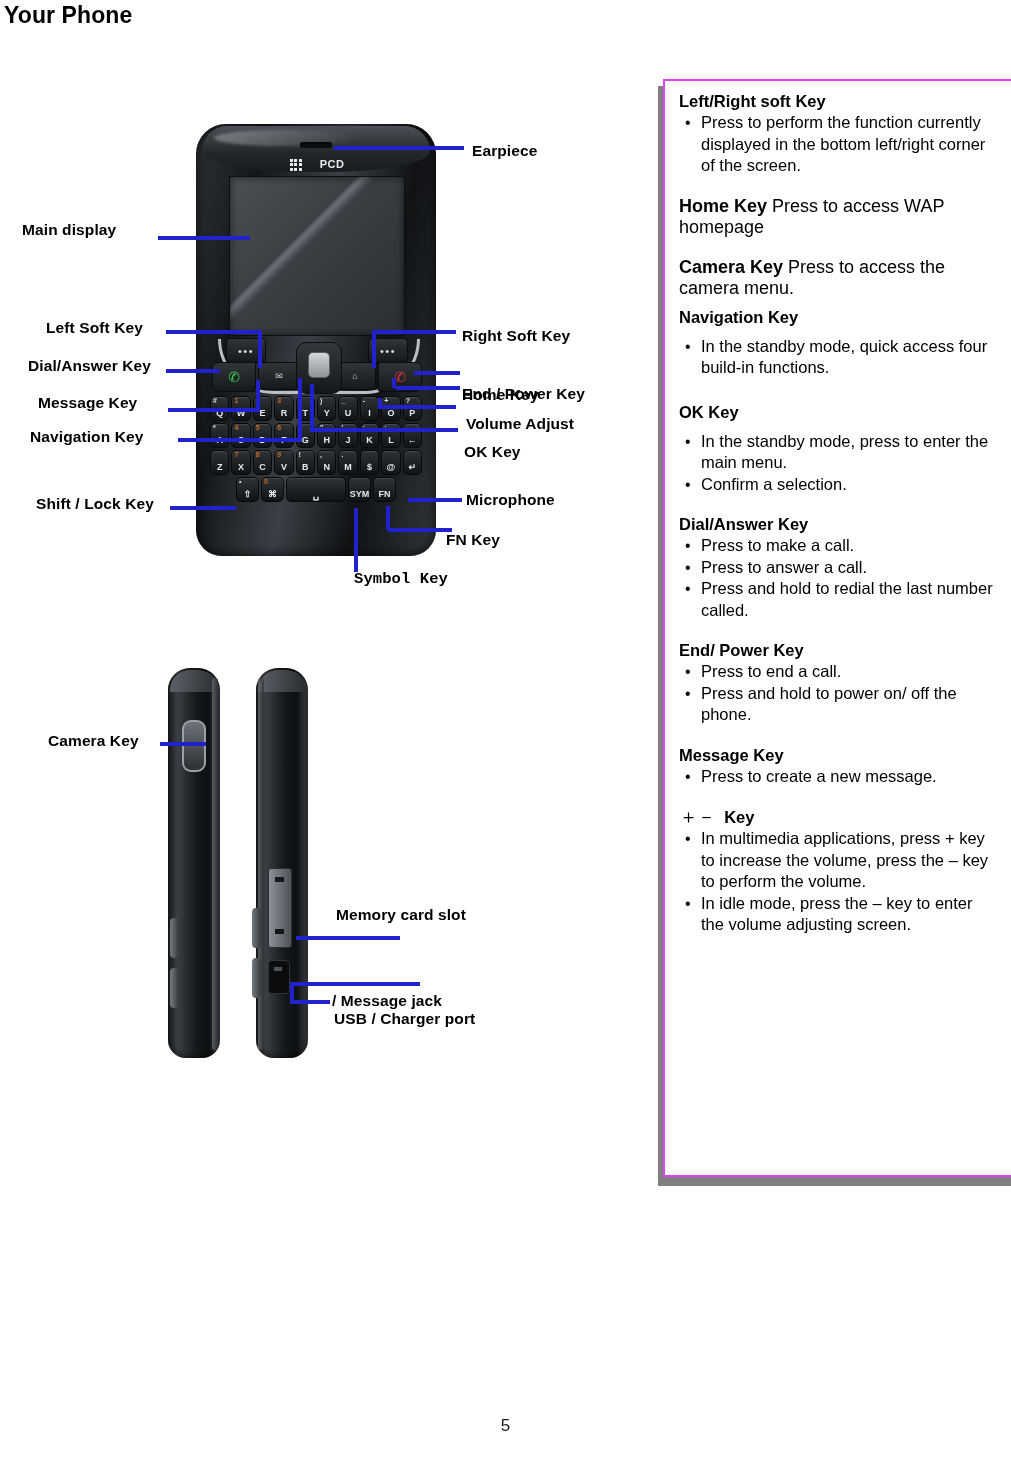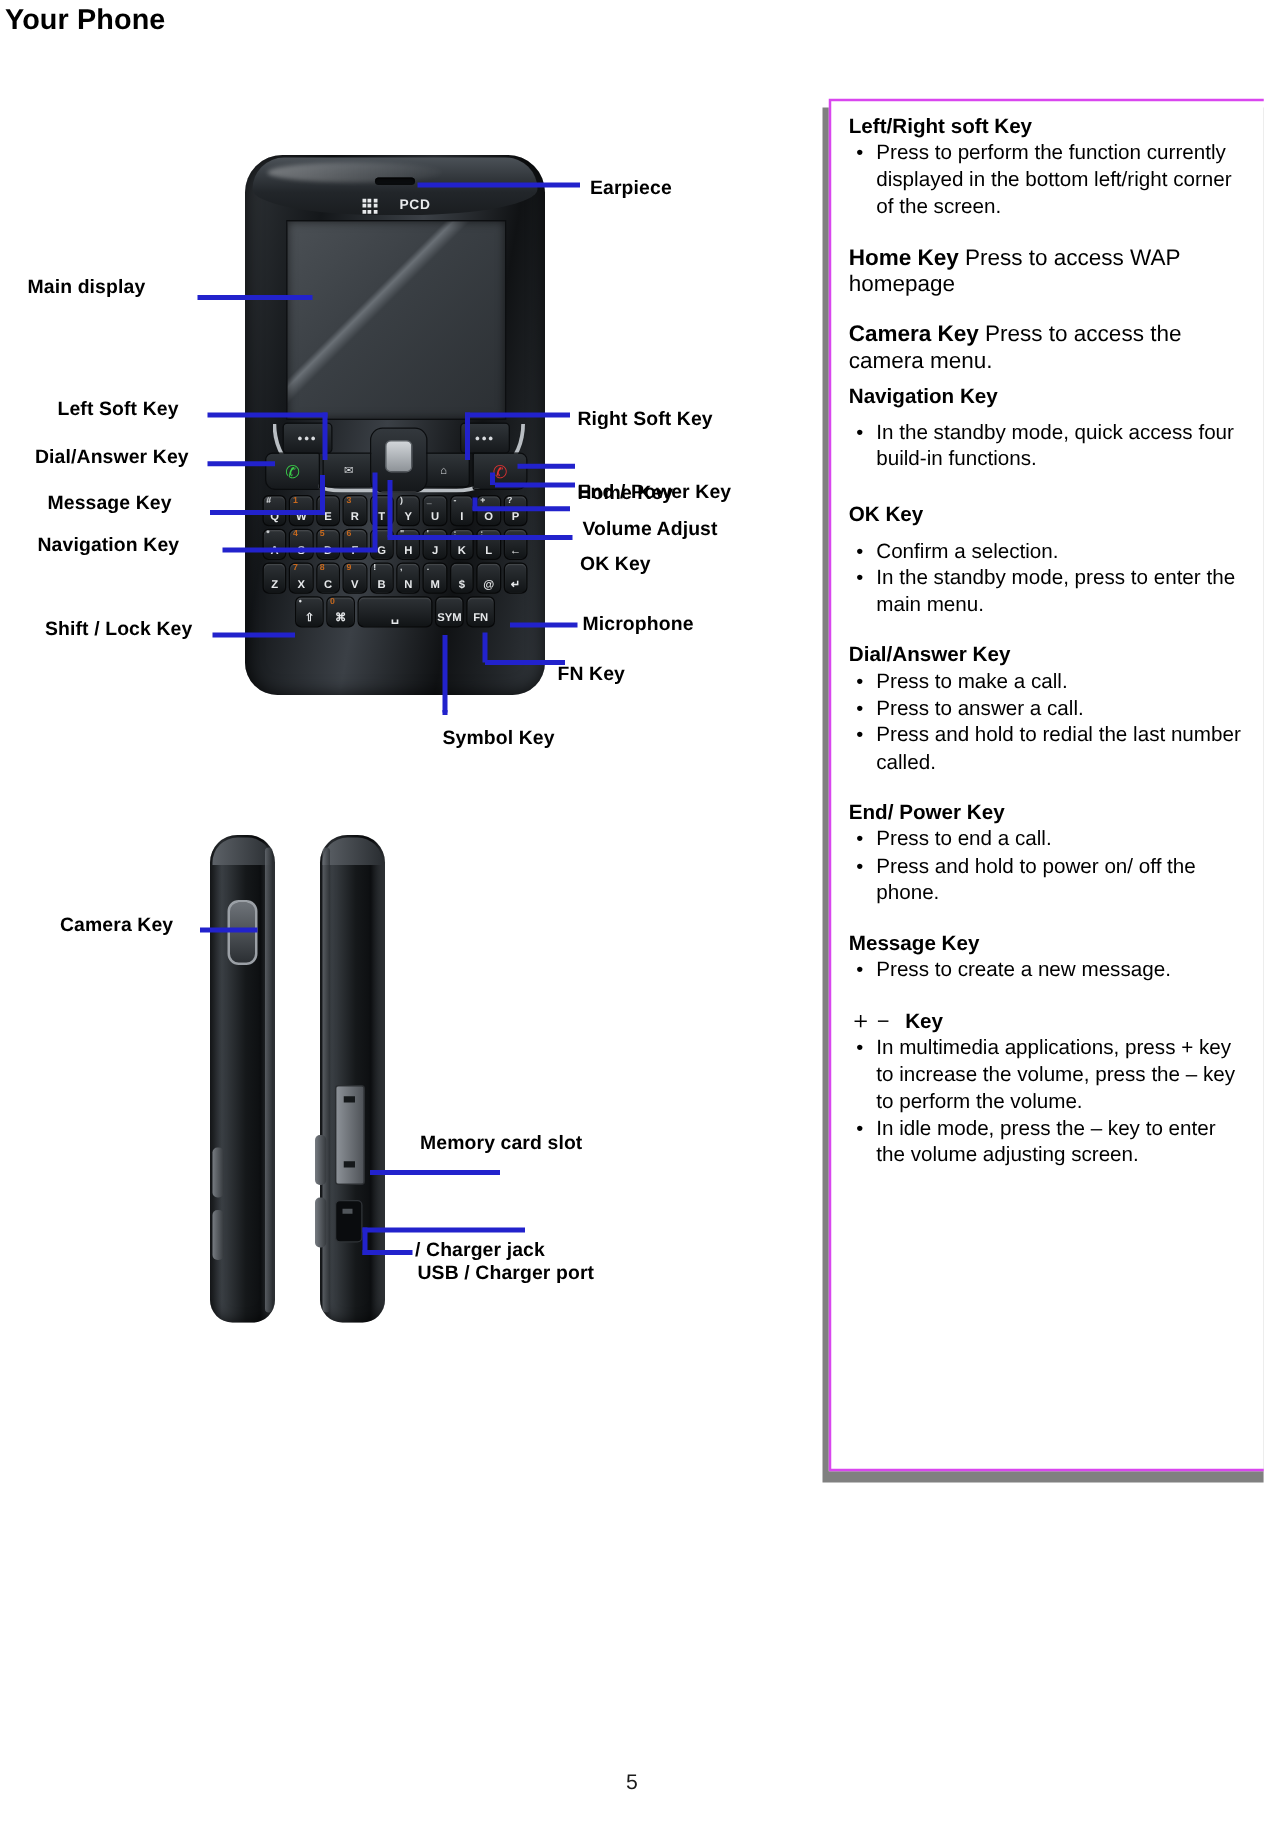--- a/index.html
+++ b/index.html
@@ -590,21 +590,21 @@
     <div class="callout" style="left:38px;  top:394px;">Message Key</div>
     <div class="callout" style="left:30px;  top:428px;">Navigation Key</div>
     <div class="callout" style="left:36px;  top:495px;">Shift / Lock Key</div>
     <div class="callout" style="left:462px; top:327px;">Right Soft Key</div>
     <div class="callout" style="left:462px; top:361px;margin-top:24px;">End / Power Key</div>
     <div class="callout" style="left:462px; top:386px;">Home Key</div>
     <div class="callout" style="left:466px; top:415px;">Volume Adjust</div>
     <div class="callout" style="left:464px; top:443px;">OK Key</div>
     <div class="callout" style="left:466px; top:491px;">Microphone</div>
     <div class="callout" style="left:446px; top:531px;">FN Key</div>
-    <div class="callout" style="left:354px; top:582px;">Symbol Key</div>
+    <div class="callout" style="left:354px; top:570px;font-family:Liberation Mono, monospace;">Symbol Key</div>
 
     <div class="phone-side side-left">
       <div class="side-chrome"></div>
       <div class="side-edge"></div>
       <div class="camera-key"></div>
       <div class="side-vol" style="top:250px;"></div>
       <div class="side-vol" style="top:300px;"></div>
     </div>
 
     <div class="phone-side side-right">
@@ -624,21 +624,21 @@
     <div class="lead lead-h" style="left:160px; top:742px; width:46px;"></div>
     <div class="lead lead-h" style="left:296px; top:936px; width:104px;"></div>
     <div class="lead lead-h" style="left:290px; top:982px; width:26px;"></div>
     <div class="lead lead-v" style="left:290px; top:982px; height:22px;"></div>
     <div class="lead lead-h" style="left:290px; top:1000px; width:40px;"></div>
     <div class="lead lead-h" style="left:316px; top:982px; width:104px;"></div>
 
     <div class="callout" style="left:48px;  top:732px;">Camera Key</div>
     <div class="callout" style="left:336px; top:906px;">Memory card slot</div>
     <div class="callout" style="left:334px; top:970px;margin-top:40px;">USB / Charger port</div>
-    <div class="callout" style="left:332px; top:992px;">/ Charger jack</div>
+    <div class="callout" style="left:332px; top:992px;">/ Message jack</div>
 
   </div>
 
   <div class="info-box-shadow"></div>
   <div class="info-box">
 
     <h3>Left/Right soft Key</h3>
     <ul>
       <li>Press to perform the function currently displayed in the bottom left/right corner of the screen.</li>
     </ul>
@@ -657,22 +657,22 @@
     <div class="gap-sm"></div>
     <ul>
       <li>In the standby mode, quick access four build-in functions.</li>
     </ul>
 
     <div class="gap-lg"></div>
 
     <h3>OK Key</h3>
     <div class="gap-sm"></div>
     <ul>
+      <li>In the standby mode, press to enter the main menu.</li>
       <li>Confirm a selection.</li>
-      <li>In the standby mode, press to enter the main menu.</li>
     </ul>
 
     <div class="gap-md"></div>
 
     <h3>Dial/Answer Key</h3>
     <ul>
       <li>Press to make a call.</li>
       <li>Press to answer a call.</li>
       <li>Press and hold to redial the last number called.</li>
     </ul>

